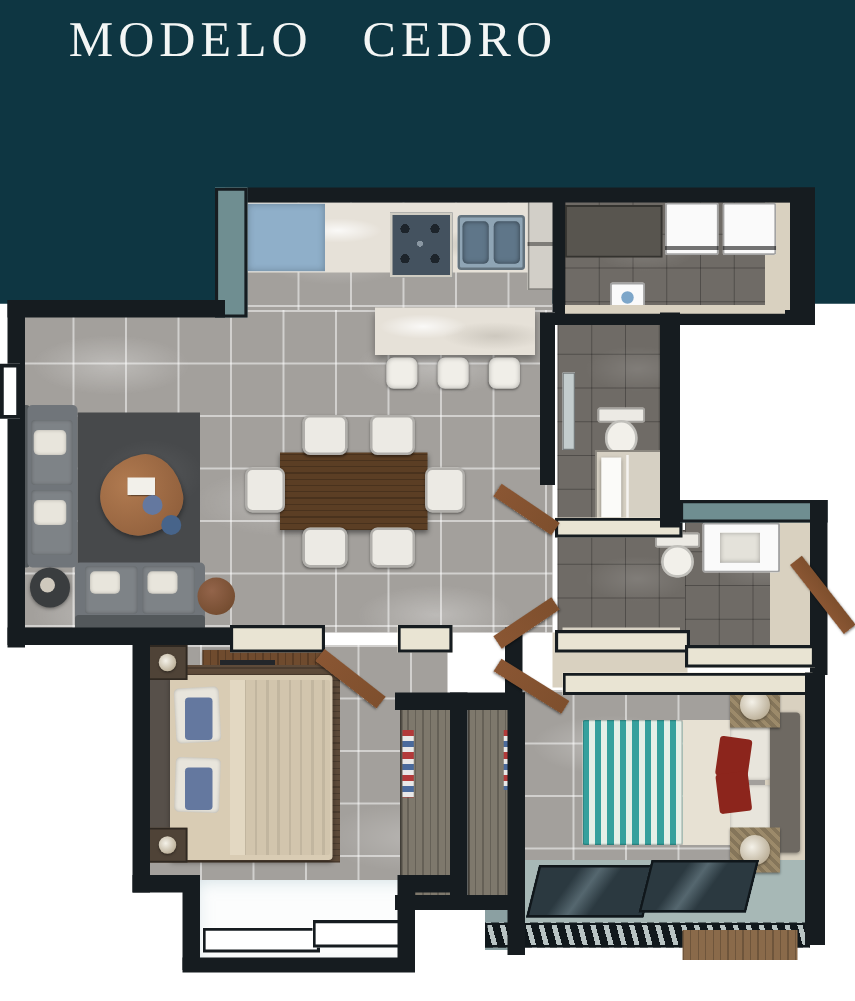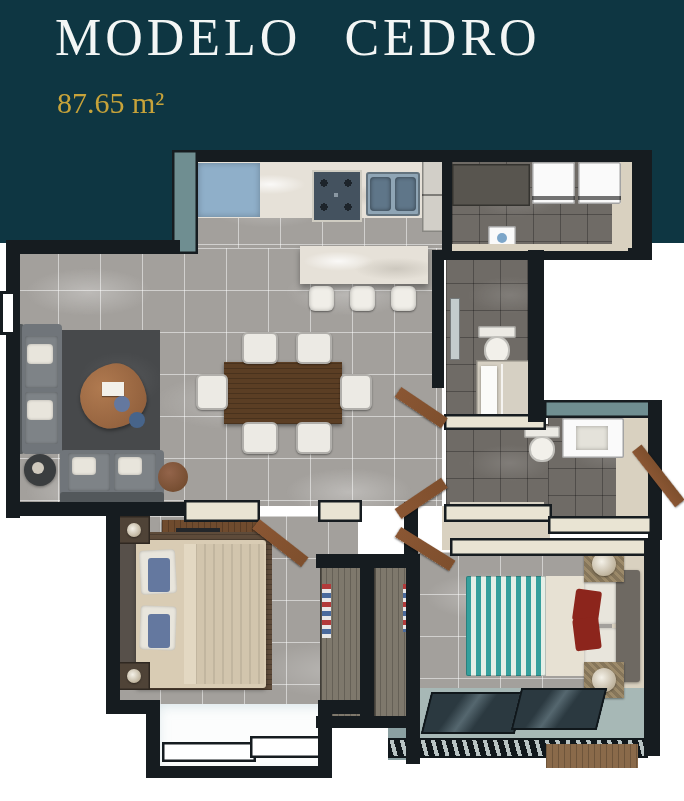--- a/index.html
+++ b/index.html
@@ -1,20 +1,20 @@
 <!DOCTYPE html>
 <html style="--page-bg: #ffffff; --header-bg: #0e3642; --title-text: #f3f6f5; --accent-gold: #c7a33a; --wall-dark: #161c20; --wall-cream: #e9e4d3; --wall-teal: #6f8e91; --tile-light: #a3a09c; --tile-dark: #6f6b66; --marble: #e6e1d8; --counter-blue: #8fafc9; --appliance-steel: #44525f; --wood-door: #7e4f2d; --wood-table: #5b3e24; --rug-dark: #47494b; --sofa-gray: #70757a; --bed-beige: #d9ccb4; --rug-wood: #5e4b3a; --chevron-teal: #35a09d; --pillow-red: #8c251c; --pillow-blue: #64789f; --terrace-teal: #a7b8b6; --closet-wood: #7e786c; --basket-tan: #9c8a6a;"><head>
 <meta charset="utf-8">
 <style>
   html,body{margin:0;padding:0;background:#fff;}
   .page{position:relative;width:684px;height:801px;overflow:hidden;background:var(--page-bg,#fff);font-family:"Liberation Serif",serif;}
   .abs{position:absolute;}
   
   .hdr{left:0;top:0;width:684px;height:243px;background:var(--header-bg,#0e3642);z-index:0;}
-  .title{left:55px;top:8px;font-size:52px;letter-spacing:4px;word-spacing:26px;color:var(--title-text,#f3f6f5);z-index:6;white-space:nowrap;}
+  .title{left:55px;top:8px;font-size:40px;letter-spacing:4px;word-spacing:26px;color:var(--title-text,#f3f6f5);z-index:6;white-space:nowrap;}
   .area{left:57px;top:86px;font-size:30px;color:var(--accent-gold,#c7a33a);z-index:6;}
   
   .floor{z-index:1;}
   .furn{z-index:2;}
   .wall{z-index:3;background:var(--wall-dark,#161c20);}
   .cwall{z-index:3;background:var(--wall-cream,#e9e4d3);box-shadow:inset 0 0 0 2.5px var(--wall-dark,#161c20);}
   .twall{z-index:3;background:var(--wall-teal,#6f8e91);box-shadow:inset 0 0 0 2.5px var(--wall-dark,#161c20);}
   .door{z-index:4;background:linear-gradient(90deg,#8a5633,var(--wood-door,#7e4f2d));box-shadow:0 1px 2px rgba(0,0,0,.45);}
   .tile{background-color:var(--tile-light,#a3a09c);background-image:
     radial-gradient(ellipse 90px 34px at 28% 22%,rgba(255,255,255,.28),transparent 70%),
@@ -47,21 +47,20 @@
   .sofa{background:var(--sofa-gray,#70757a);border-radius:4px;}
   .cushion{background:#7e8387;border-radius:3px;box-shadow:inset 0 0 3px rgba(0,0,0,.3);}
 </style>
 </head>
 <body>
 
 <div class="page">
 
   <div class="abs hdr"></div>
   <div class="abs title">MODELO CEDRO</div>
-  <div class="abs area">87.65 m²</div>
 
   <div class="abs floor tile" style="left:196px;top:160px;width:246px;height:92px"></div>
   <div class="abs floor tile" style="left:16px;top:248px;width:426px;height:258px"></div>
   <div class="abs floor tiled" style="left:452px;top:160px;width:180px;height:90px"></div>
   <div class="abs floor beige" style="left:612px;top:162px;width:22px;height:86px"></div>
   <div class="abs floor tiled" style="left:446px;top:256px;width:86px;height:168px"></div>
   <div class="abs floor tiled" style="left:446px;top:424px;width:104px;height:90px"></div>
   <div class="abs floor tiled" style="left:548px;top:414px;width:72px;height:106px"></div>
   <div class="abs floor beige" style="left:616px;top:414px;width:34px;height:108px"></div>
   <div class="abs floor beige" style="left:442px;top:506px;width:108px;height:44px"></div>

